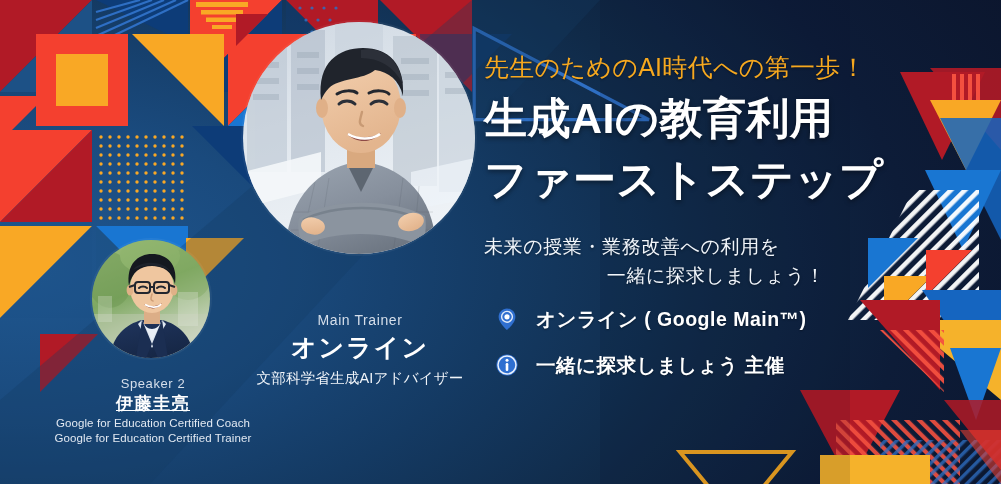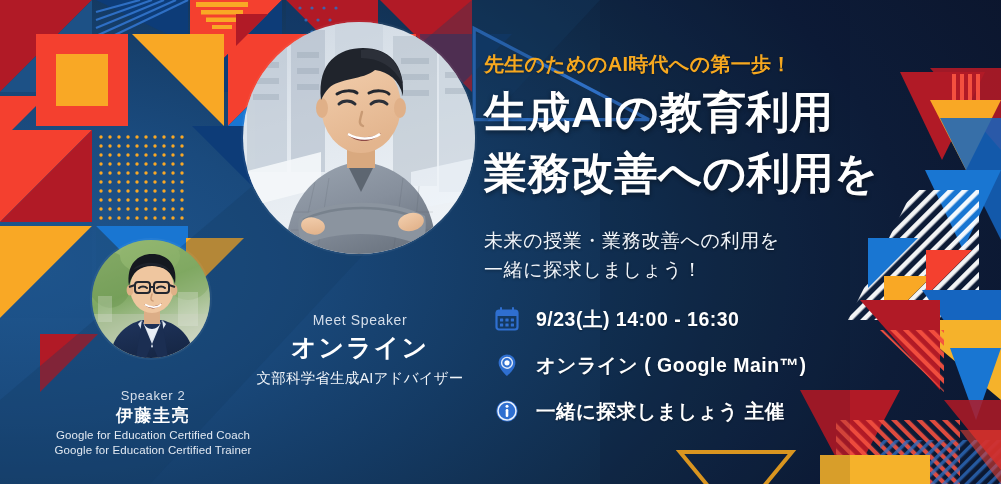--- a/index.html
+++ b/index.html
@@ -80,44 +80,45 @@
     color: #ffffff;
     line-height: 1.15;
   }
   .speaker-title {
     font-size: 14.5px;
     font-weight: 400;
     letter-spacing: 0.2px;
     color: #f0f4f9;
     margin-top: 7px;
   }
-  #second-speaker-block .role-label { font-size: 13px; margin-bottom: 3px; margin-top: 12px; }
+  #second-speaker-block .role-label { font-size: 13px; margin-bottom: 3px; }
   #second-speaker-block .speaker-name {
     font-size: 17px;
     letter-spacing: 1.5px;
+    text-decoration: underline;
   }
   .cred-line {
     font-size: 11.5px;
     color: #e2e9f2;
     line-height: 1.38;
     letter-spacing: 0.1px;
   }
   #second-speaker-creds { margin-top: 2px; }
 
   
   #content {
     position: absolute;
     left: 484px;
     top: 52px;
     width: 470px;
   }
   #tagline {
     color: #f6a81f;
-    font-size: 20px;
-    font-weight: 700;
+    font-size: 25px;
+    font-weight: 400;
     letter-spacing: 0.3px;
     line-height: 1.2;
     text-shadow: 0 1px 2px rgba(0,0,0,0.35);
   }
   .headline {
     color: #ffffff;
     font-size: 43px;
     font-weight: 700;
     letter-spacing: 0.5px;
     line-height: 1.13;
@@ -128,21 +129,21 @@
     margin-top: 30px;
     color: #f2f6fb;
     font-size: 19px;
     font-weight: 400;
     letter-spacing: 0.6px;
     line-height: 1.5;
     text-shadow: 0 1px 3px rgba(0,0,0,0.4);
   }
   #subtitle .line2 {
     display: block;
-    text-align: left;
+    text-align: center;
     padding-right: 6px;
   }
 
   
   #details {
     position: absolute;
     left: 492px;
     top: 298px;
     width: 430px;
   }
@@ -451,64 +452,46 @@
       <path d="M47,48 C49,46 53,46 55,48" stroke="#23272f" stroke-width="2" fill="none" stroke-linecap="round"></path>
       <path d="M65,48 C67,46 71,46 73,48" stroke="#23272f" stroke-width="2" fill="none" stroke-linecap="round"></path>
 
       <path d="M60,54 C59,58 58,60 61,61" stroke="#cf9f78" stroke-width="1.6" fill="none" stroke-linecap="round"></path>
       <path d="M52,64 C57,70 66,70 70,63 C65,67 56,67 52,64 Z" fill="#8d4b47"></path>
       <path d="M53,64.5 C58,68 66,68 69,64" stroke="#ffffff" stroke-width="1.7" fill="none"></path>
     </svg>
   </div>
 
   <div class="speaker-block" id="main-speaker-block">
-    <div class="role-label">Meet Speaker</div>
+    <div class="role-label">Main Trainer</div>
     <div class="speaker-name">オンライン</div>
     <div class="speaker-title">文部科学省生成AIアドバイザー</div>
   </div>
 
   <div class="speaker-block" id="second-speaker-block">
     <div class="role-label">Speaker 2</div>
     <div class="speaker-name">伊藤圭亮</div>
     <div id="second-speaker-creds">
       <div class="cred-line">Google for Education Certified Coach</div>
       <div class="cred-line">Google for Education Certified Trainer</div>
     </div>
   </div>
 
   <div id="content">
     <div id="tagline">先生のためのAI時代への第一歩！</div>
     <div class="headline">生成AIの教育利用</div>
-    <div class="headline">業務改善への利用を</div>
+    <div class="headline">ファーストステップ</div>
     <div id="subtitle">
       <span class="line1">未来の授業・業務改善への利用を</span>
       <span class="line2">一緒に探求しましょう！</span>
     </div>
   </div>
 
   <div id="details">
 
-    <div class="detail-row">
-      <span class="detail-icon">
-        <svg width="26" height="26" viewBox="0 0 26 26">
-          <path d="M7,2 L7,6 M19,2 L19,6" stroke="#2f6fd0" stroke-width="2" stroke-linecap="round"></path>
-          <rect x="2.5" y="4.5" width="21" height="19" rx="2.5" fill="none" stroke="#2f6fd0" stroke-width="2.2"></rect>
-          <rect x="2.5" y="4.5" width="21" height="5.5" fill="#2f6fd0"></rect>
-          <g fill="#2f6fd0">
-            <rect x="6" y="12.5" width="3.2" height="3" rx="0.5"></rect>
-            <rect x="11.4" y="12.5" width="3.2" height="3" rx="0.5"></rect>
-            <rect x="16.8" y="12.5" width="3.2" height="3" rx="0.5"></rect>
-            <rect x="6" y="17.5" width="3.2" height="3" rx="0.5"></rect>
-            <rect x="11.4" y="17.5" width="3.2" height="3" rx="0.5"></rect>
-            <rect x="16.8" y="17.5" width="3.2" height="3" rx="0.5"></rect>
-          </g>
-        </svg>
-      </span>
-      <span class="detail-text">9/23(土) 14:00 - 16:30</span>
-    </div>
 
     <div class="detail-row">
       <span class="detail-icon">
         <svg width="26" height="26" viewBox="0 0 26 26">
           <path d="M13,2.5 C8.3,2.5 4.6,6.2 4.6,10.9 C4.6,17 13,24 13,24 C13,24 21.4,17 21.4,10.9 C21.4,6.2 17.7,2.5 13,2.5 Z" fill="#2f6fd0"></path>
           <circle cx="13" cy="10.8" r="5.4" fill="none" stroke="#ffffff" stroke-width="1.4" opacity="0.85"></circle>
           <circle cx="13" cy="10.8" r="2.6" fill="#ffffff"></circle>
         </svg>
       </span>
       <span class="detail-text">オンライン ( Google Main™)</span>

